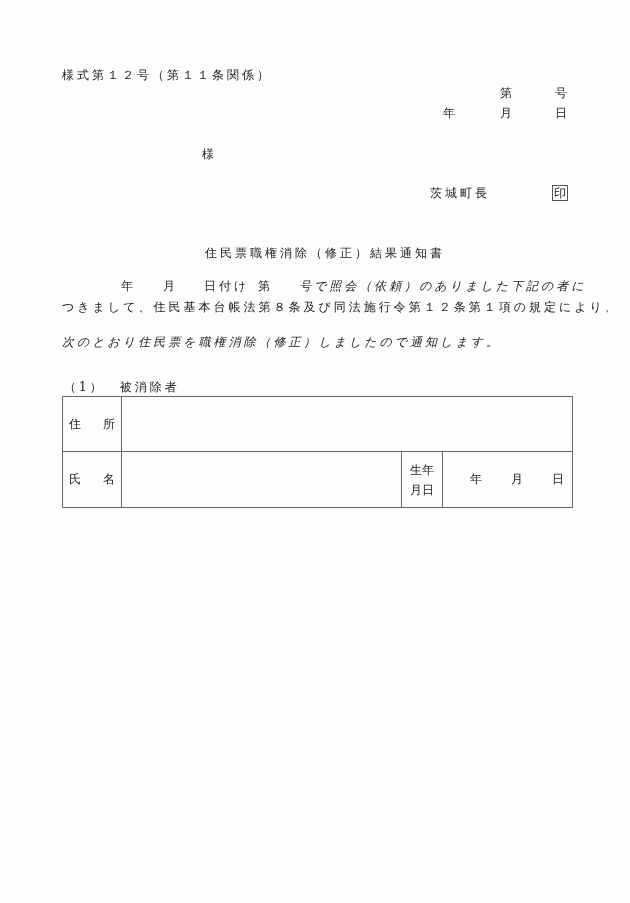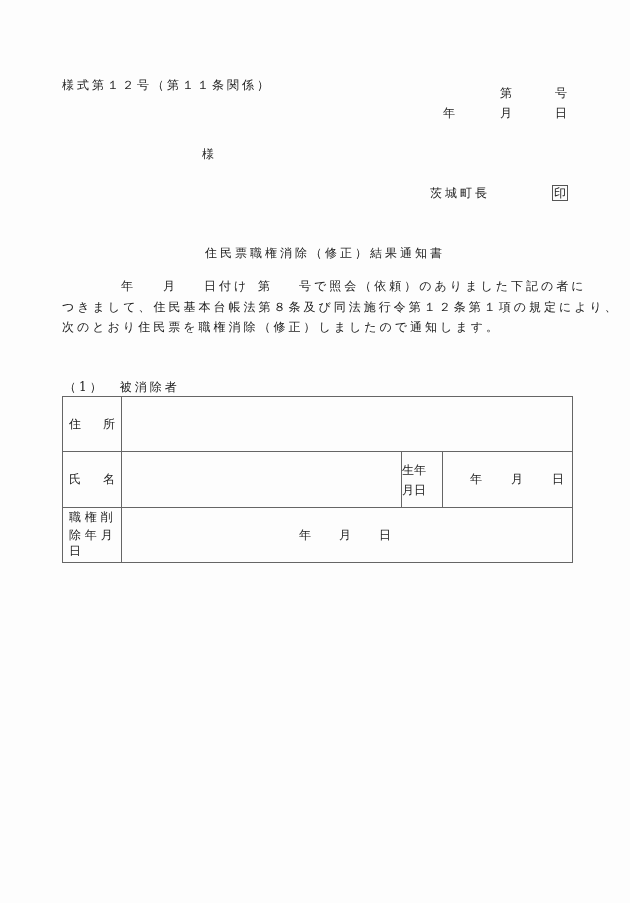--- a/index.html
+++ b/index.html
@@ -9,44 +9,44 @@
   .sp { letter-spacing:3px; }
   .seal { border:1px solid #555; padding:0 1px; line-height:14px; }
   table.t { position:absolute; left:62px; top:396px; width:510px; border-collapse:collapse; table-layout:fixed; }
   table.t td { border:1px solid #666; padding:0; vertical-align:middle; font-size:12px; }
   .lbl2 { display:flex; justify-content:space-between; padding:0 6px; }
   .date3 { display:flex; justify-content:space-between; }
 </style>
 </head>
 <body>
 
-<div class="abs sp" style="left:62px;top:78px;">様式第１２号（第１１条関係）</div>
+<div class="abs sp" style="left:62px;top:68px;">様式第１２号（第１１条関係）</div>
 
 <div class="abs" style="left:500px;top:86px;">第</div>
 <div class="abs" style="left:555px;top:86px;">号</div>
 
 <div class="abs" style="left:443px;top:106px;">年</div>
 <div class="abs" style="left:500px;top:106px;">月</div>
 <div class="abs" style="left:555px;top:106px;">日</div>
 
 <div class="abs" style="left:202px;top:147px;">様</div>
 
 <div class="abs sp" style="left:430px;top:186px;">茨城町長</div>
 <div class="abs seal" style="left:552px;top:185px;">印</div>
 
 <div class="abs sp" style="left:205px;top:246px;">住民票職権消除（修正）結果通知書</div>
 
 <div>
   <div class="abs" style="left:121px;top:279px;">年</div>
   <div class="abs" style="left:163px;top:279px;">月</div>
   <div class="abs sp" style="left:204px;top:279px;">日付け</div>
   <div class="abs" style="left:258px;top:279px;">第</div>
-  <div class="abs sp" style="left:299px;top:279px;">号で照会（依頼）のありました下記の者に</div>
+  <div class="abs sp" style="left:299px;top:279px;font-style:italic;">号で照会（依頼）のありました下記の者に</div>
   <div class="abs sp" style="left:62px;top:300px;text-align:right;">つきまして、住民基本台帳法第８条及び同法施行令第１２条第１項の規定により、</div>
-  <div class="abs sp" style="left:62px;top:320px;">次のとおり住民票を職権消除（修正）しましたので通知します。</div>
+  <div class="abs sp" style="left:62px;top:335px;font-style:italic;">次のとおり住民票を職権消除（修正）しましたので通知します。</div>
 </div>
 
 <div class="abs sp" style="left:64px;top:380px;text-align:right;">（1）　被消除者</div>
 
 <table class="t">
   <colgroup>
       <col style="width:59px">
       <col style="width:280px">
       <col style="width:41px">
       <col style="width:130px">
@@ -62,40 +62,26 @@
     <td colspan="3"></td>
   </tr>
   <tr style="height:56px">
     <td>
       <div class="lbl2">
             <span>氏</span>
             <span>名</span>
           </div>
     </td>
     <td></td>
-    <td style="text-align:left;line-height:20px;">
+    <td style="text-align:center;line-height:20px;">
       <div>生年</div>
       <div>月日</div>
     </td>
     <td>
       <div class="date3" style="padding:0 8px 0 27px;">
         <span>年</span>
         <span>月</span>
         <span>日</span>
       </div>
     </td>
   </tr>
-  <tr style="height:55px">
-    <td style="vertical-align:top;line-height:18px;padding-left:6px;">
-      <div>職 権 削</div>
-      <div>除 年 月</div>
-      <div style="line-height:14px;height:12px;overflow:hidden;">日</div>
-    </td>
-    <td colspan="3">
-      <div class="date3" style="width:92px;margin-left:177px;">
-        <span>年</span>
-        <span>月</span>
-        <span>日</span>
-      </div>
-    </td>
-  </tr>
 </tbody>
   </table>
 
 </body></html>

